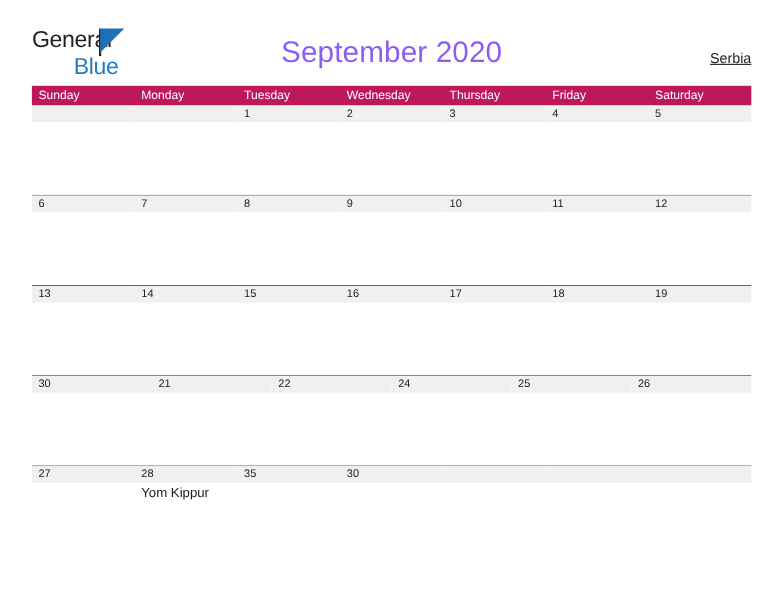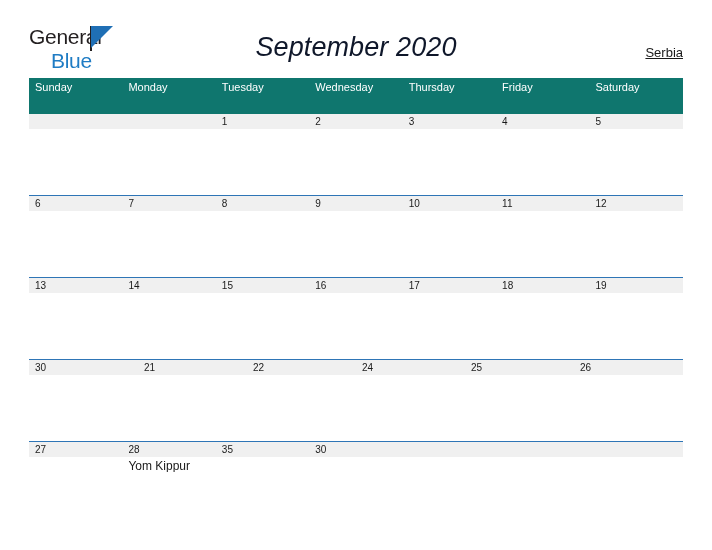--- a/index.html
+++ b/index.html
@@ -63,37 +63,36 @@
     position: absolute;
     left: 61px;
     top: 0px;
     width: 2px;
     height: 25px;
     background: #231f20;
   }
   .logo-row2 {
     display: block;
     margin-top: 1px;
-    margin-left: 22px;
+    margin-left: 38px;
     font-size: 21px;
     letter-spacing: -0.3px;
     color: #1f7cc4;
   }
 
   .cal-title {
     position: absolute;
     left: 0;
     right: 0;
     top: 32px;
     text-align: center;
     font-size: 27px;
     font-weight: normal;
-    color: #0f172a;
+    color: #8b5cf6;
     letter-spacing: 0.1px;
-    font-style: italic;
   }
 
   .region {
     position: absolute;
     right: 29px;
     top: 45px;
     font-size: 13px;
     color: #1a1a1a;
     text-decoration: underline;
   }
@@ -101,22 +100,22 @@
   
   .calendar {
     position: absolute;
     left: 29px;
     top: 78px;
     width: 654px;
   }
 
   .weekday-row {
     display: flex;
-    background: #0f766e;
-    height: 36px;
+    background: #be185d;
+    height: 18px;
   }
   .weekday {
     flex: 1 1 0;
     color: #ffffff;
     font-size: 11px;
     line-height: 18px;
     padding-left: 6px;
     box-sizing: border-box;
     white-space: nowrap;
   }

